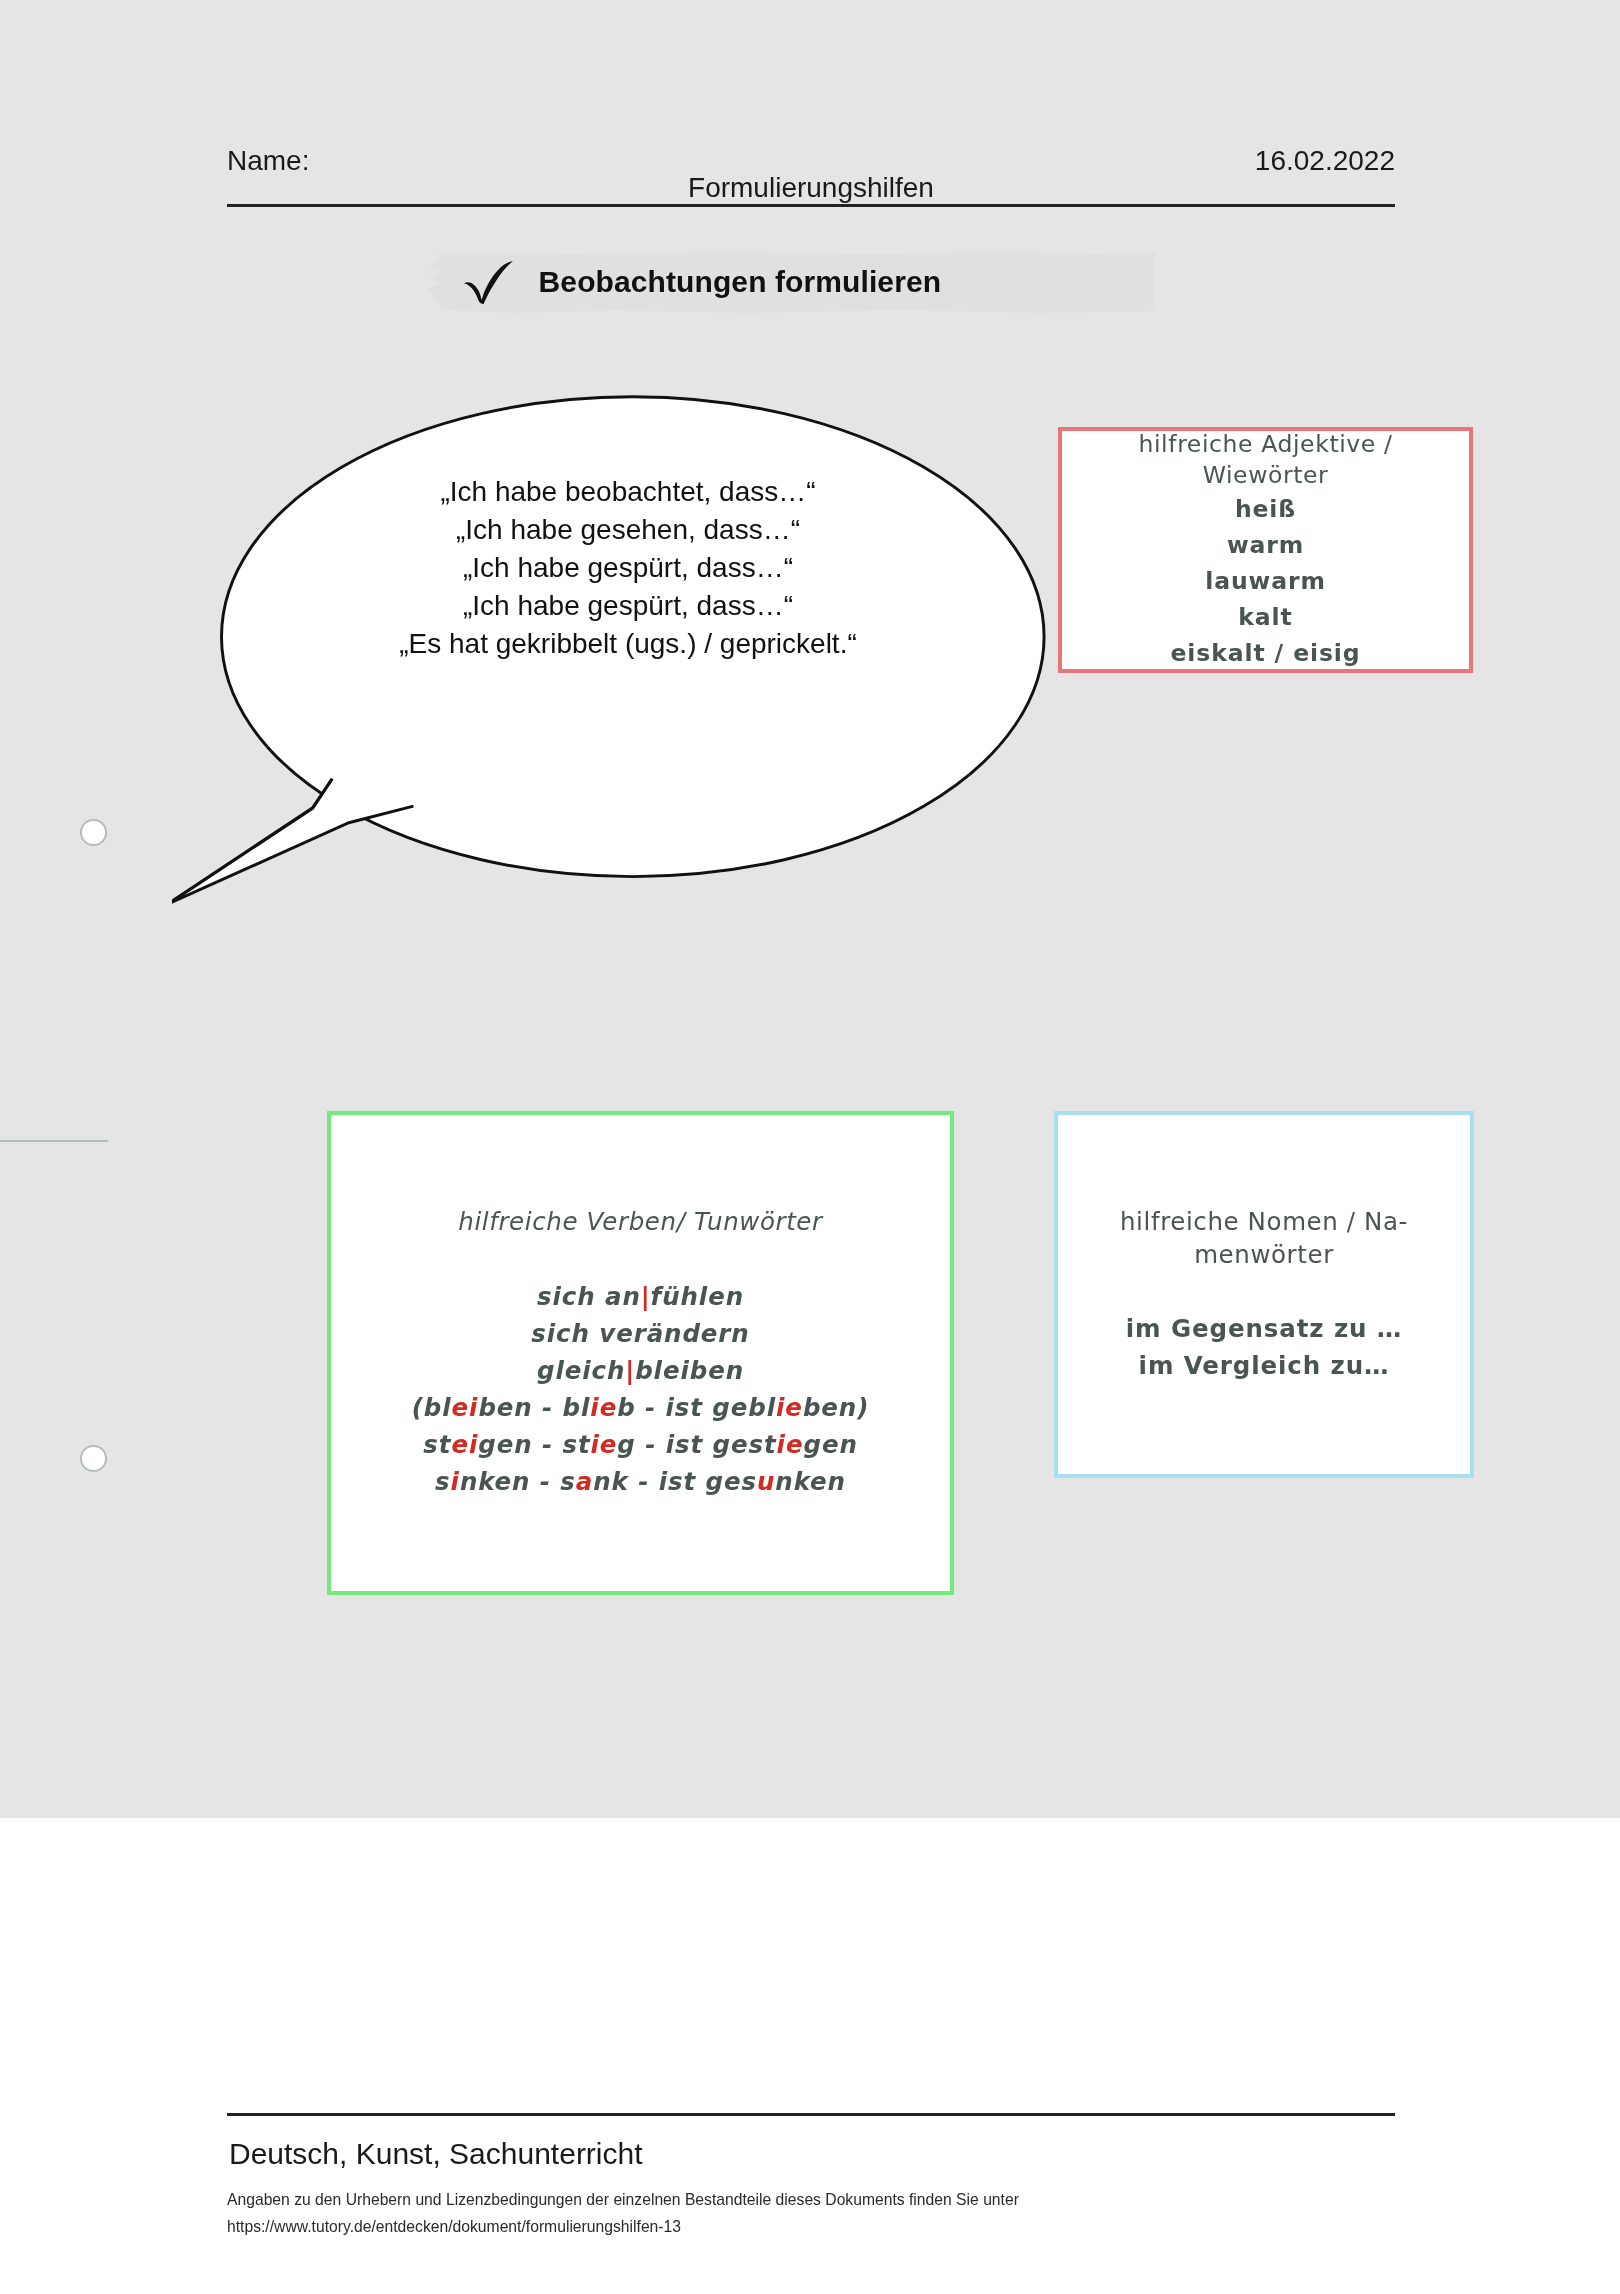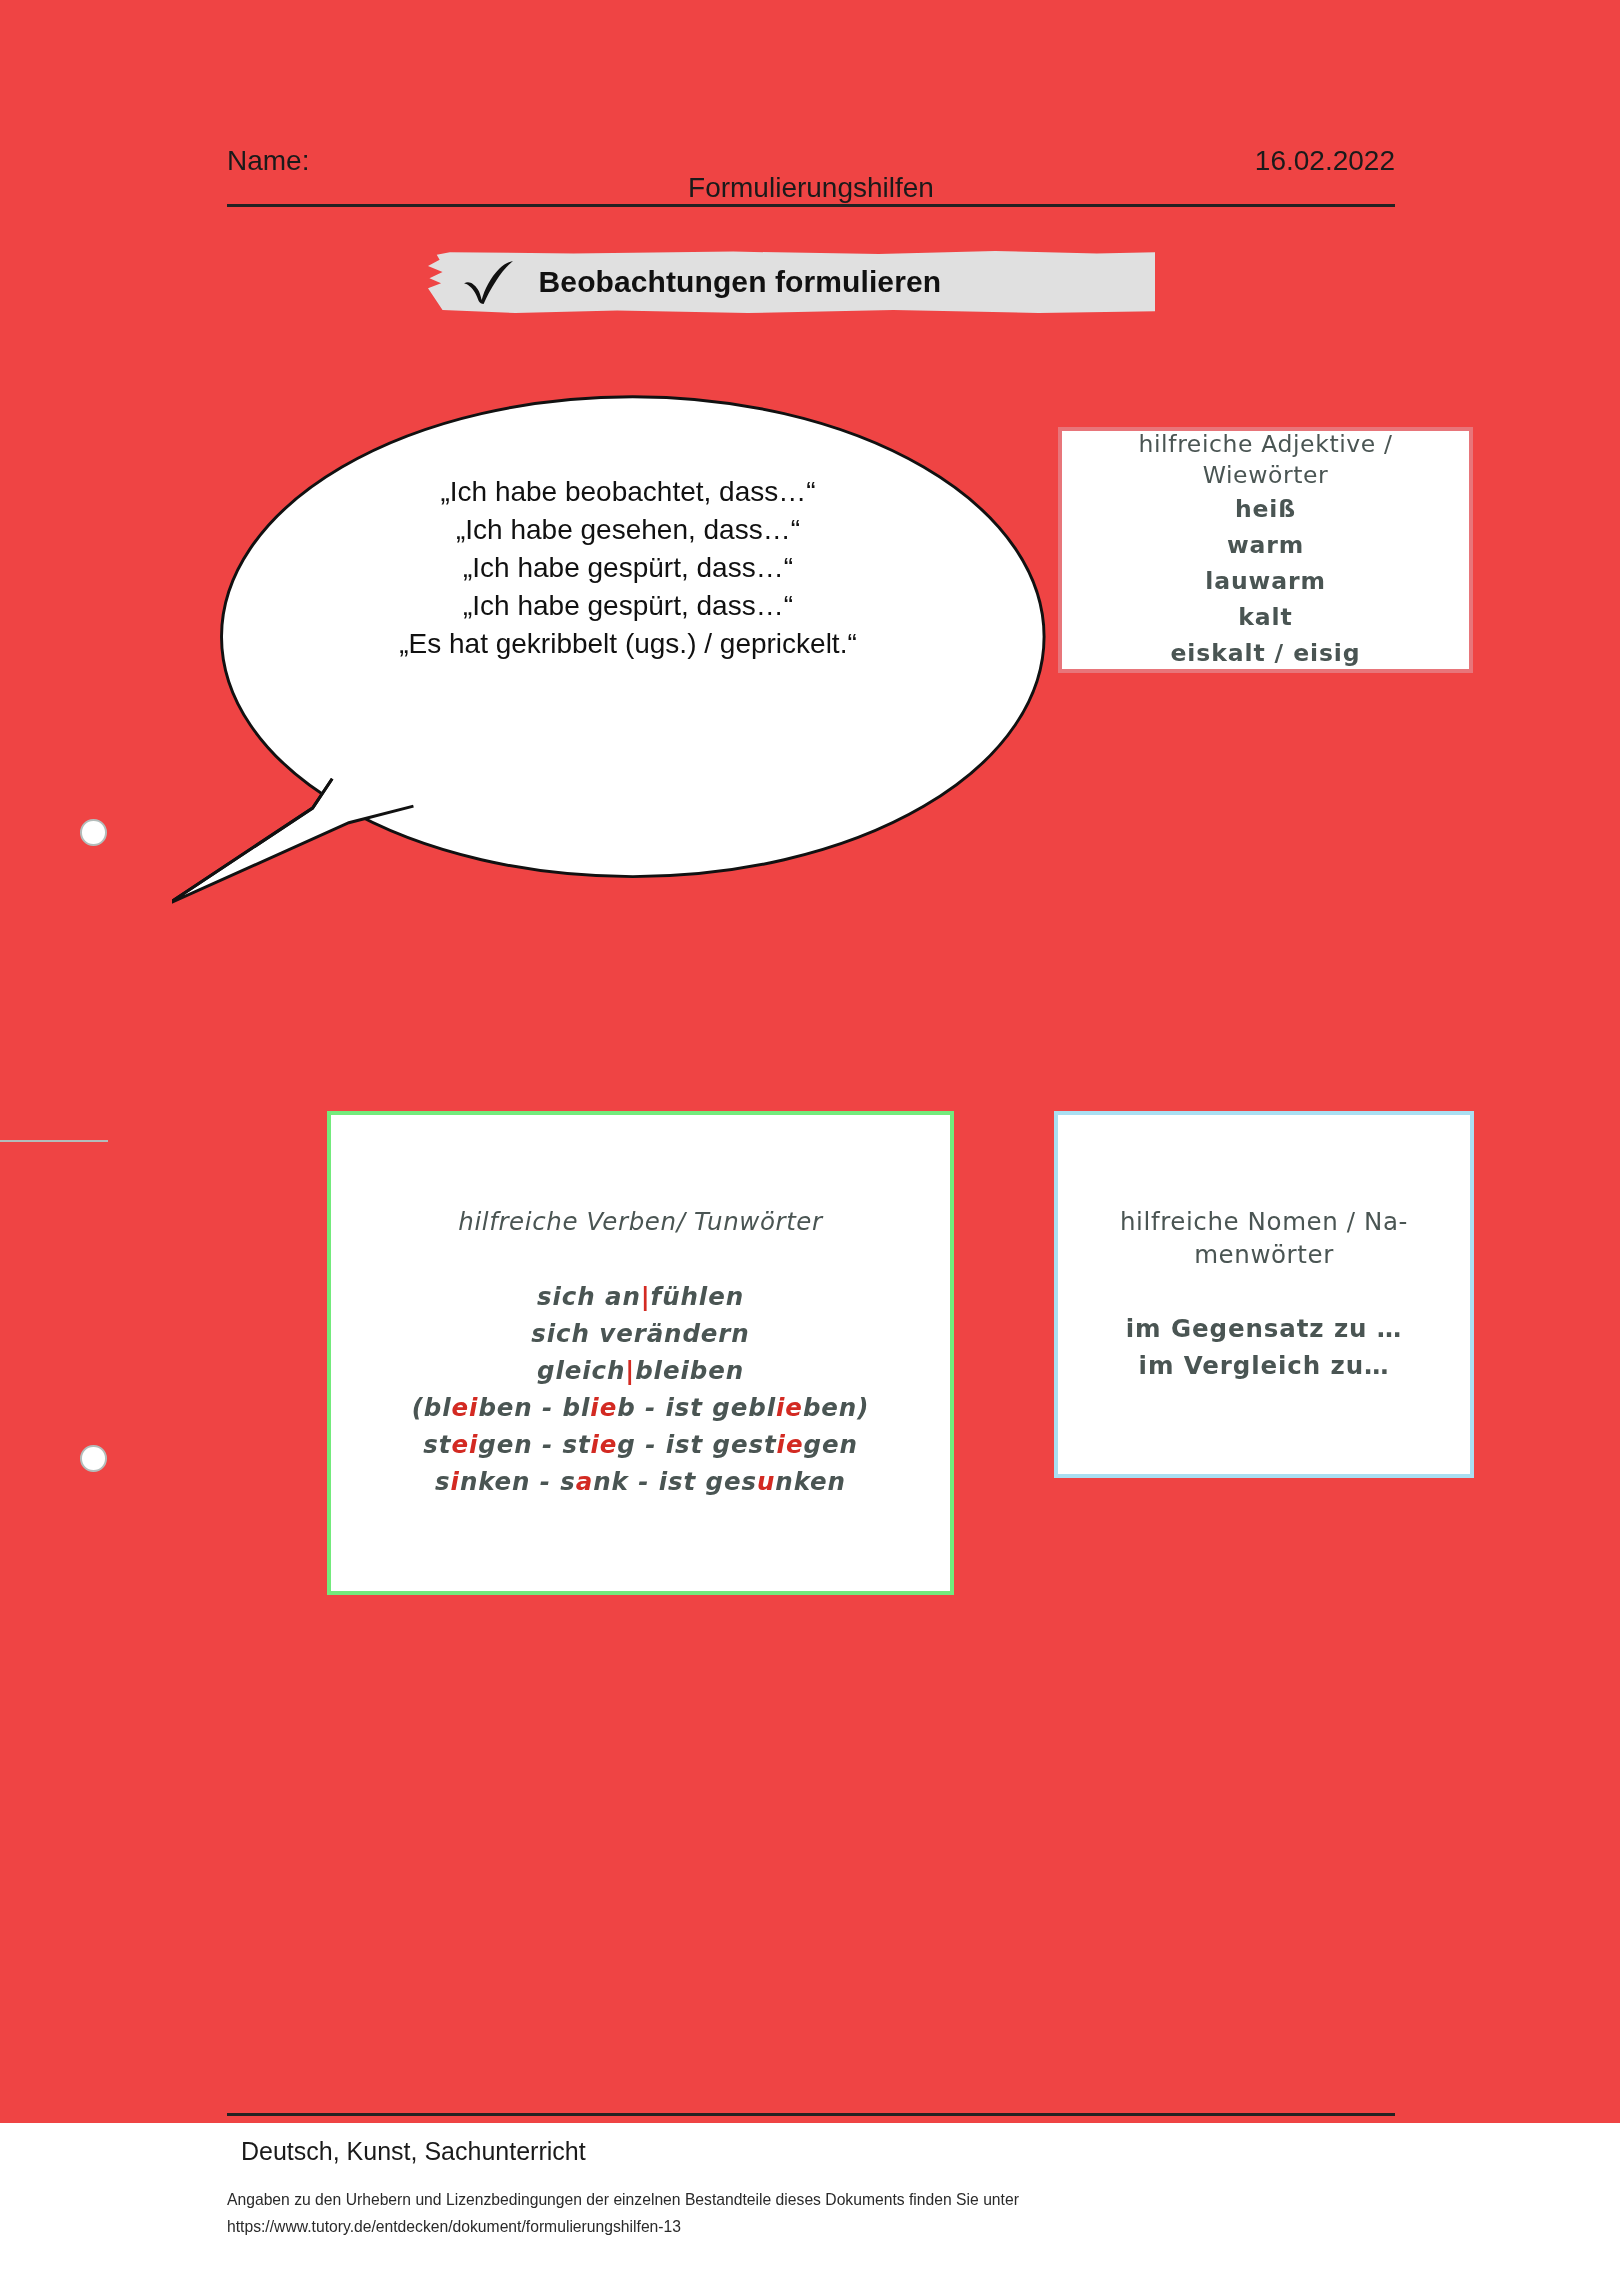--- a/index.html
+++ b/index.html
@@ -13,22 +13,22 @@
     position: relative;
     font-family: "Liberation Sans", sans-serif;
     overflow: hidden;
   }
 
   
   #page {
     position: absolute;
     left: 0; top: 0;
     width: 1620px;
-    height: 2123px;
-    background: #ef4444;
+    height: 1818px;
+    background: #e5e5e5;
   }
 
   
   #header-row {
     position: absolute;
     left: 227px;
     top: 145px;
     width: 1168px;
     height: 47px;
     display: flex;
@@ -213,23 +213,23 @@
   #footer-rule {
     position: absolute;
     left: 227px;
     top: 2113px;
     width: 1168px;
     height: 2.9px;
     background: #222222;
   }
   #footer-subjects {
     position: absolute;
-    left: 241px;
+    left: 229px;
     top: 2137px;
-    font-size: 25px;
+    font-size: 30px;
     color: #1a1a1a;
     text-align: center;
   }
   #footer-legal {
     position: absolute;
     left: 227px;
     top: 2187px;
     width: 1127px;
     font-size: 15.7px;
     line-height: 26.5px;

